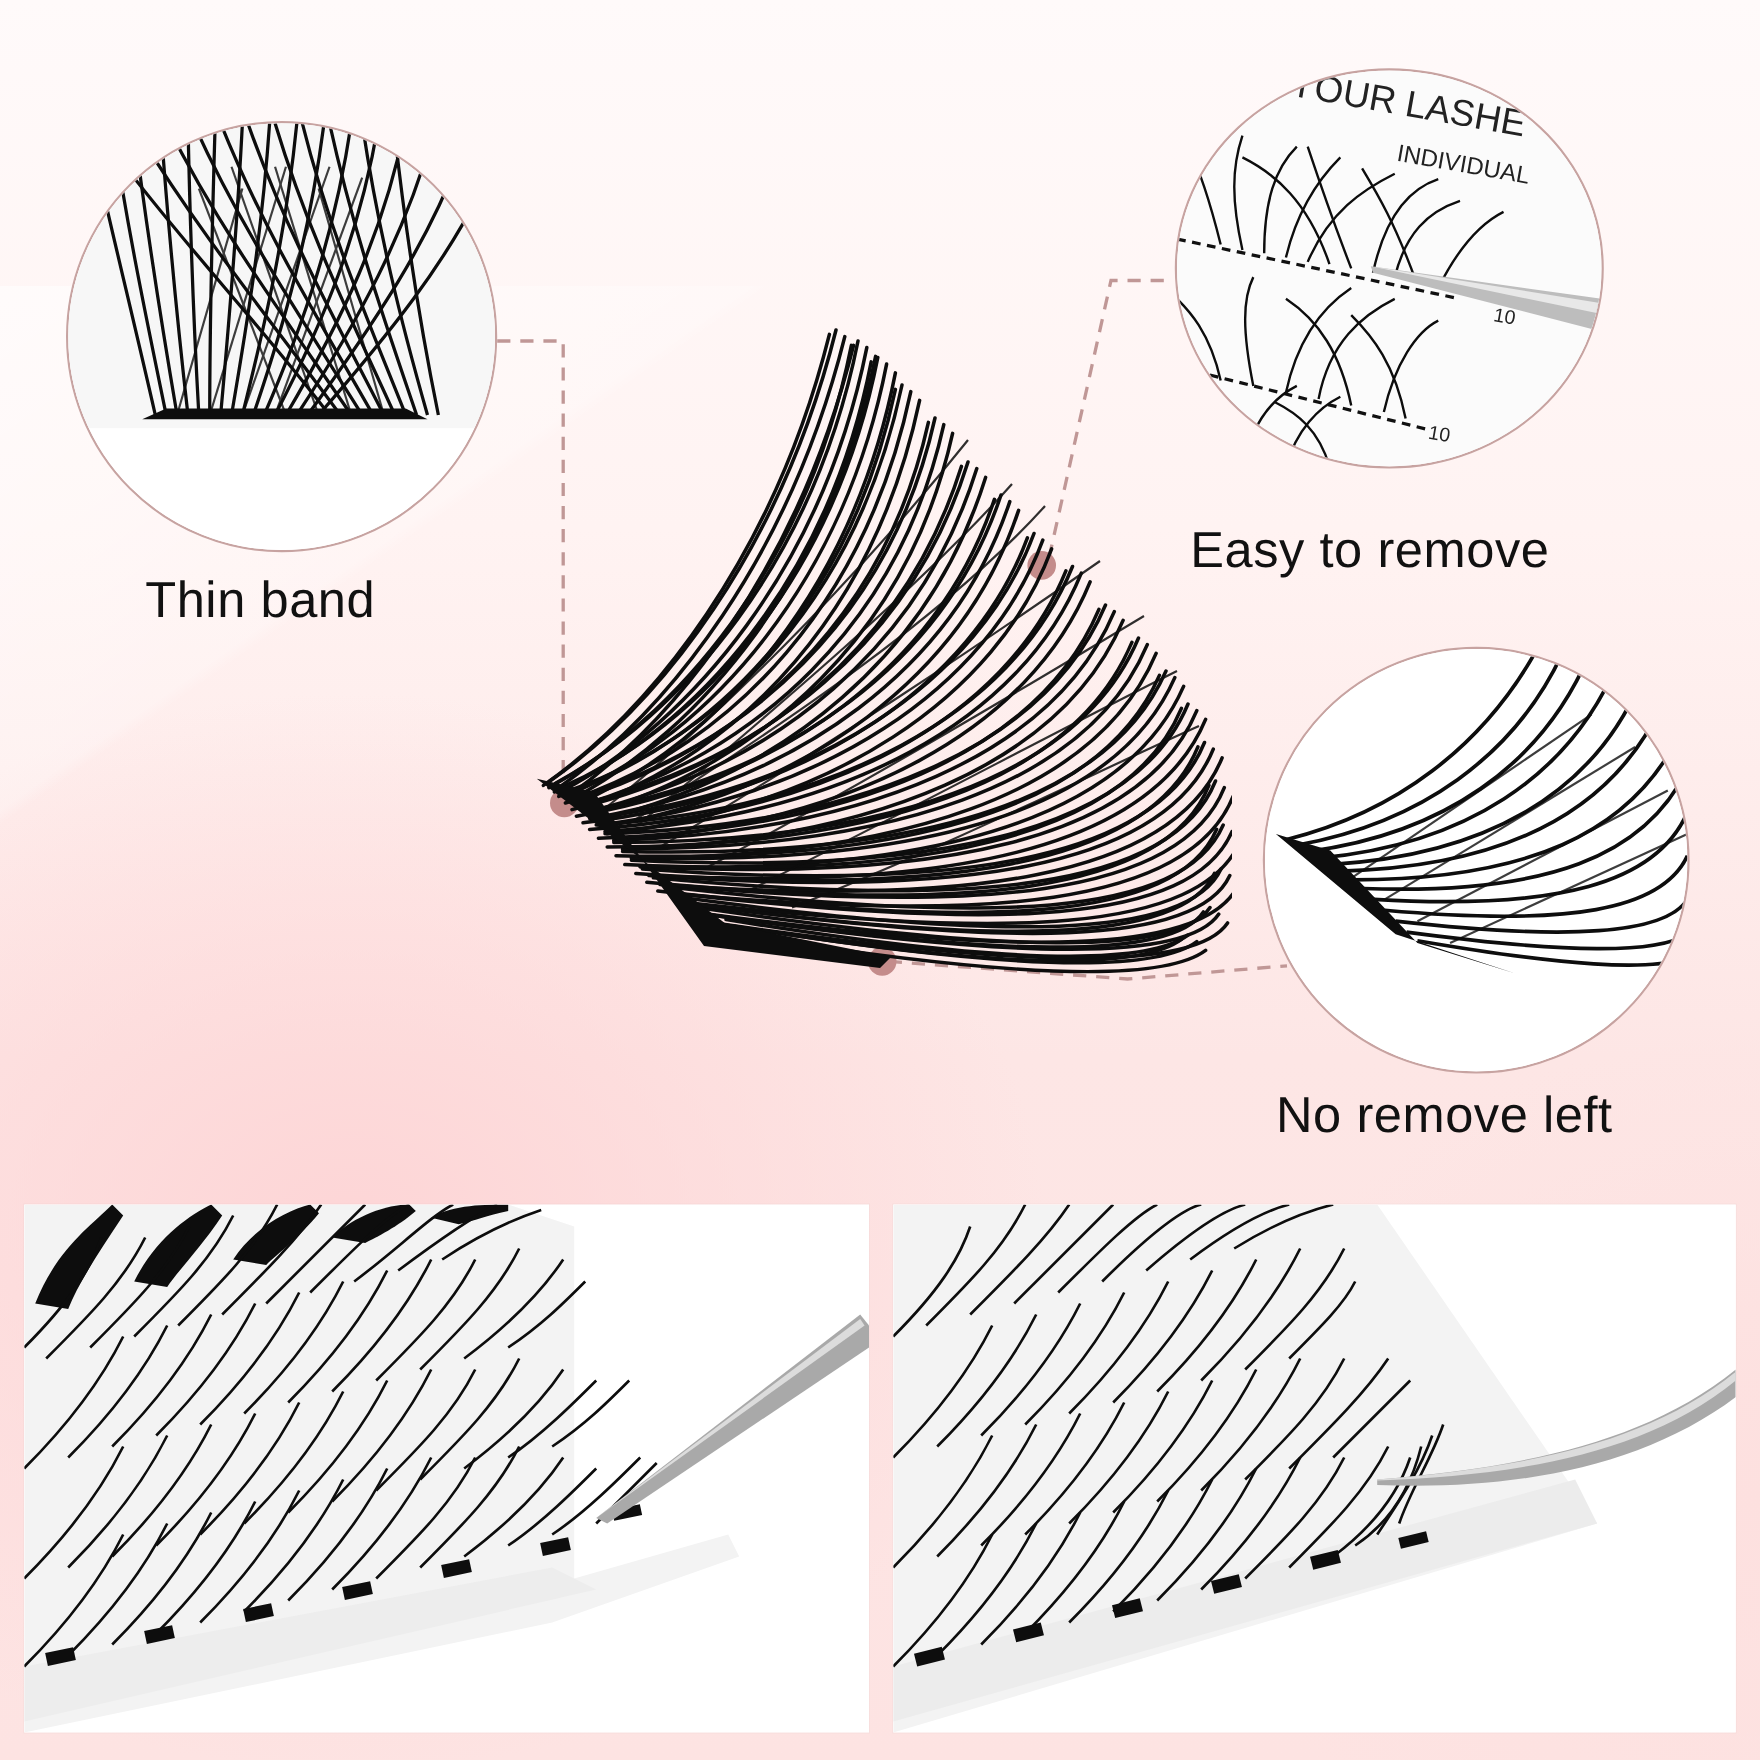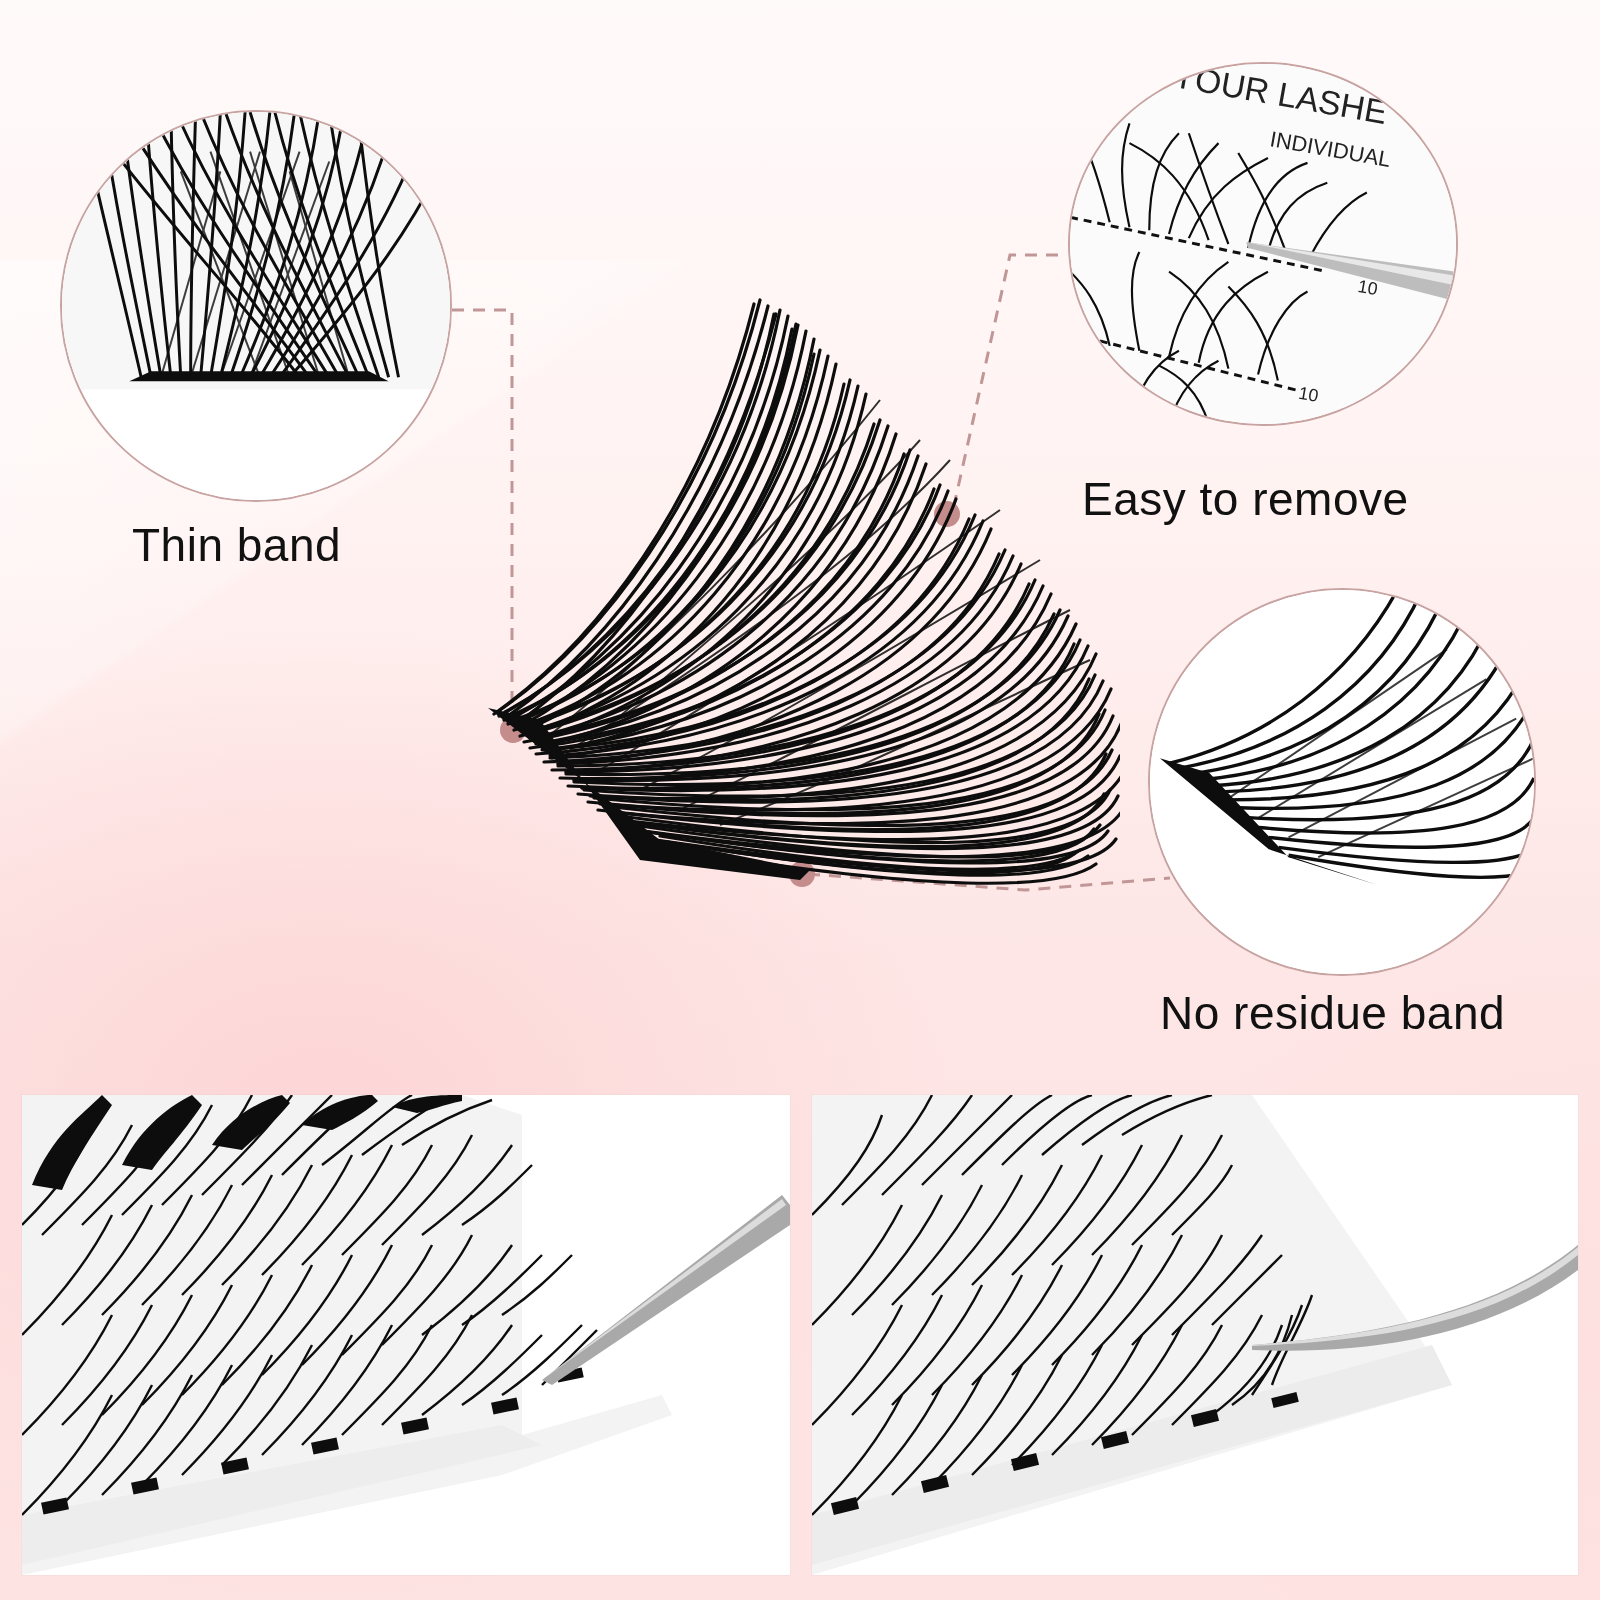--- a/index.html
+++ b/index.html
@@ -209,21 +209,21 @@
     </g>
     <g stroke="#0d0d0d" stroke-width="2" fill="none" opacity="0.8">
       <path d="M80 210 L 300 60"></path>
         <path d="M110 230 L 340 90"></path>
       <path d="M140 250 L 370 130"></path>
         <path d="M170 270 L 388 170"></path>
     </g>
     <path d="M10 170 L 60 185 L 140 270 L 230 298 L 120 262 Z" fill="#0d0d0d"></path>
   </svg>
 </div>
-<div class="label" style="left:1160px; top:986px;">No residue band</div>
+<div class="label" style="left:1160px; top:986px;">No remove left</div>
 
 <div class="photo" style="left:22px; width:768px;">
   <svg viewBox="0 0 768 480" preserveAspectRatio="none">
     <rect width="768" height="480" fill="#ffffff"></rect>
     <path d="M0 0 L 440 0 L 500 20 L 500 340 L 640 300 L 650 320 L 480 380 L 0 480 Z" fill="#f3f3f3"></path>
     <path d="M0 420 L 480 330 L 520 350 L 0 470 Z" fill="#ededed"></path>
     <g fill="#0d0d0d">
       <g id="clusterRowL">
         <path d="M10 90 C 30 40, 60 20, 80 0 L 90 10 C 70 40, 50 70, 40 95 Z"></path>
         <path d="M100 70 C 120 30, 150 10, 170 0 L 180 10 C 160 40, 140 60, 130 75 Z"></path>

